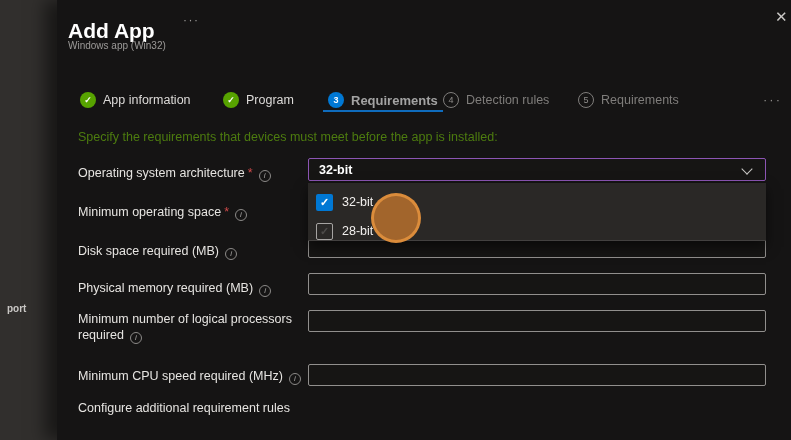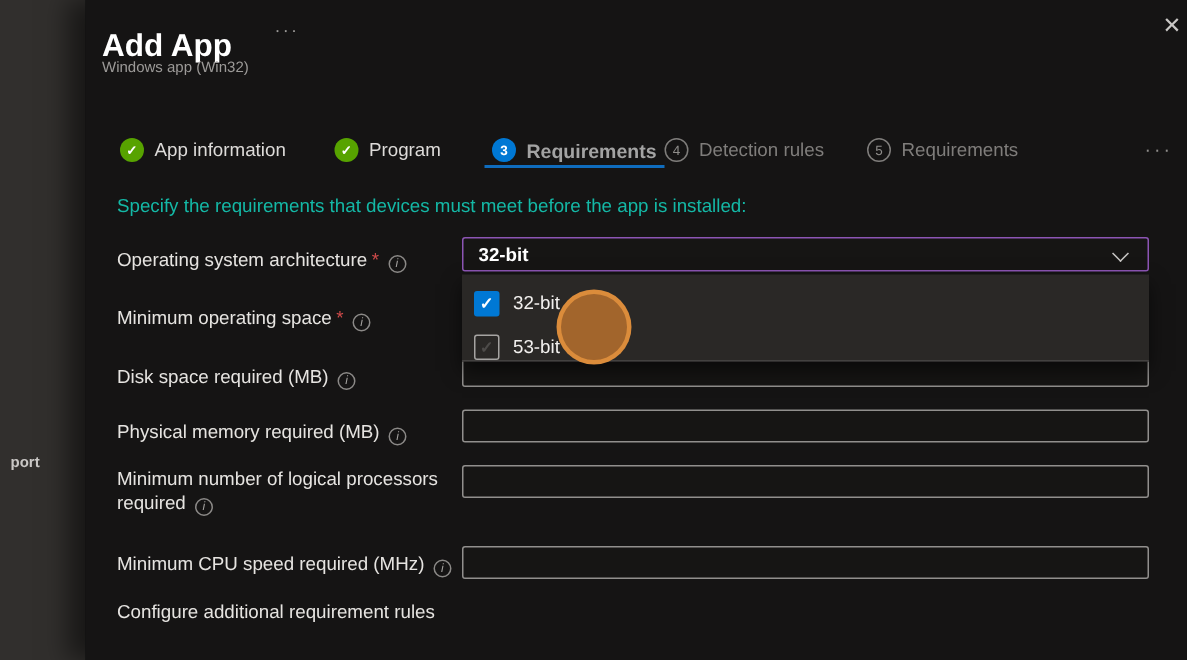--- a/index.html
+++ b/index.html
@@ -23,21 +23,21 @@
   .step-circle { width:16px; height:16px; border-radius:50%; display:flex; align-items:center; justify-content:center; font-size:9px; flex:0 0 16px; }
   .step.done .step-circle { background:#57a300; color:#fff; font-weight:bold; }
   .step.active .step-circle { background:#0078d4; color:#fff; font-weight:bold; }
   .step.pending .step-circle { border:1px solid #7f7d7b; color:#8f8d8b; background:transparent; }
   .step-label { font-size:12.5px; color:#dddbd9; white-space:nowrap; }
   .step.active .step-label { color:#a3a3a3; font-weight:bold; font-size:13px; }
   .step.pending .step-label { color:#7f7d7b; }
   .active-underline { position:absolute; left:323px; top:110px; width:120px; height:2px; background:#0f6cbd; }
   .steps-overflow { position:absolute; left:763px; top:92px; font-size:13px; letter-spacing:2px; color:#8f8d8b; cursor:pointer; }
 
-  .instruction { position:absolute; left:78px; top:130px; font-size:12.5px; color:#14b8a6; }
+  .instruction { position:absolute; left:78px; top:130px; font-size:12.5px; color:#4d7c0f; }
 
   .field-label { position:absolute; left:78px; width:236px; font-size:12.5px; line-height:16px; color:#e6e4e1; }
   .req { color:#cf4a4a; margin-left:3px; }
   .info-icon { display:inline-flex; align-items:center; justify-content:center; width:12px; height:12px; margin-left:6px; border:1px solid #8b8987; border-radius:50%; font-size:8px; font-style:italic; color:#a5a3a1; vertical-align:-1px; cursor:pointer; }
 
   .text-input { position:absolute; left:308px; width:458px; height:22px; background:#161514; border:1px solid #918f8d; border-radius:2px; cursor:text; }
   .select-field { position:absolute; left:308px; top:158px; width:458px; height:23px; background:#161514; border:1.5px solid #8c55b4; border-radius:2px; display:flex; align-items:center; padding:0 10px; cursor:pointer; z-index:2; }
   .select-value { font-size:12.5px; font-weight:bold; color:#ffffff; }
   .chevron { position:absolute; right:14px; top:6px; width:8px; height:8px; border-left:1.5px solid #c9c7c5; border-bottom:1.5px solid #c9c7c5; transform:rotate(-45deg); }
 
@@ -125,19 +125,19 @@
 </div>
 <div class="text-input" style="top:364px"></div>
 
 <div class="flyout">
   <div class="option option-1">
     <span class="checkbox checked">✓</span>
     <span class="option-label">32-bit</span>
   </div>
   <div class="option option-2">
     <span class="checkbox unchecked">✓</span>
-    <span class="option-label">53-bit</span>
+    <span class="option-label">28-bit</span>
   </div>
 </div>
 
 <div class="click-highlight"></div>
 
 <div class="footer-link">Configure additional requirement rules</div>
 
 </body></html>

